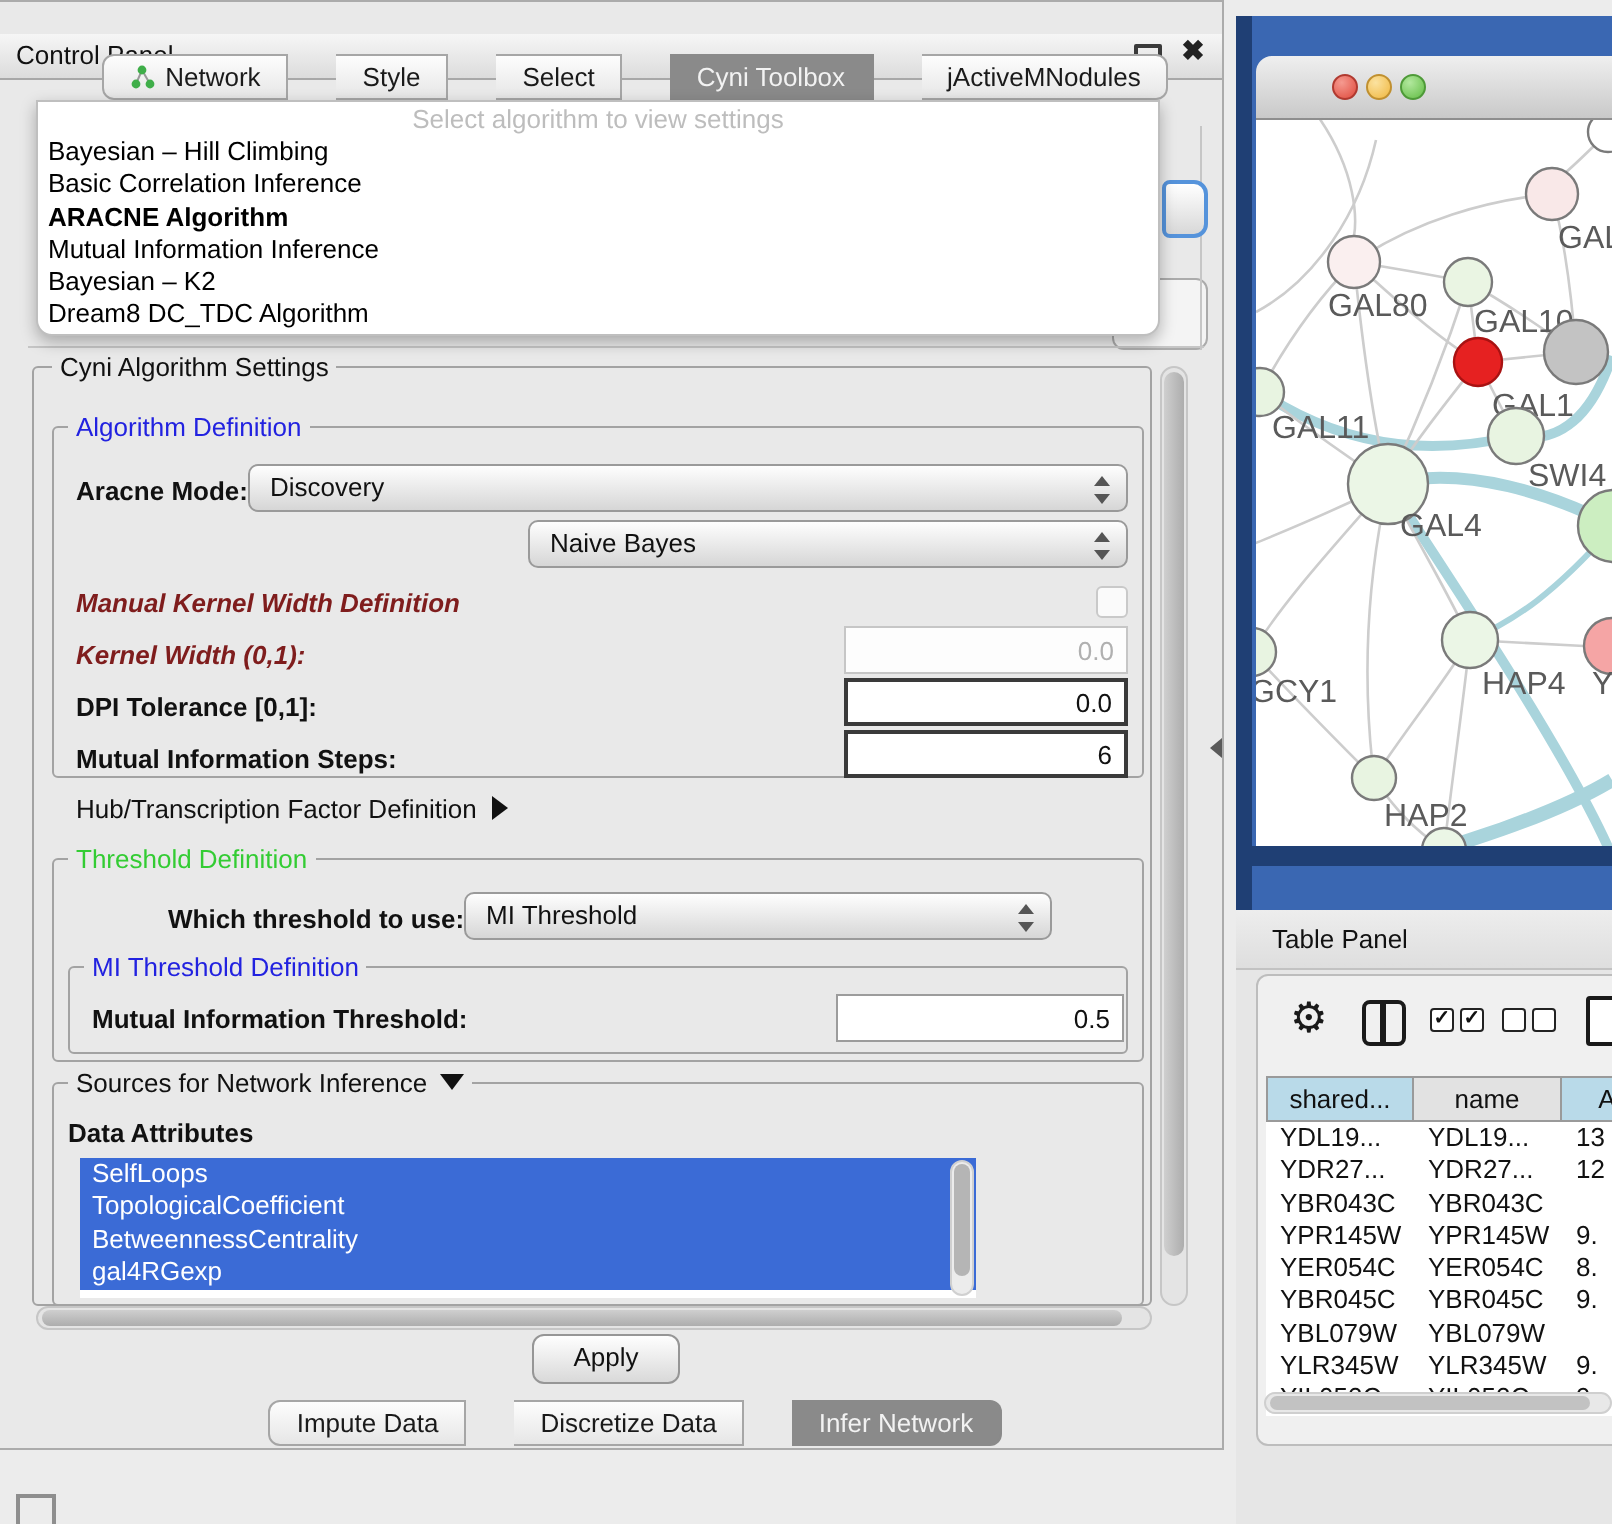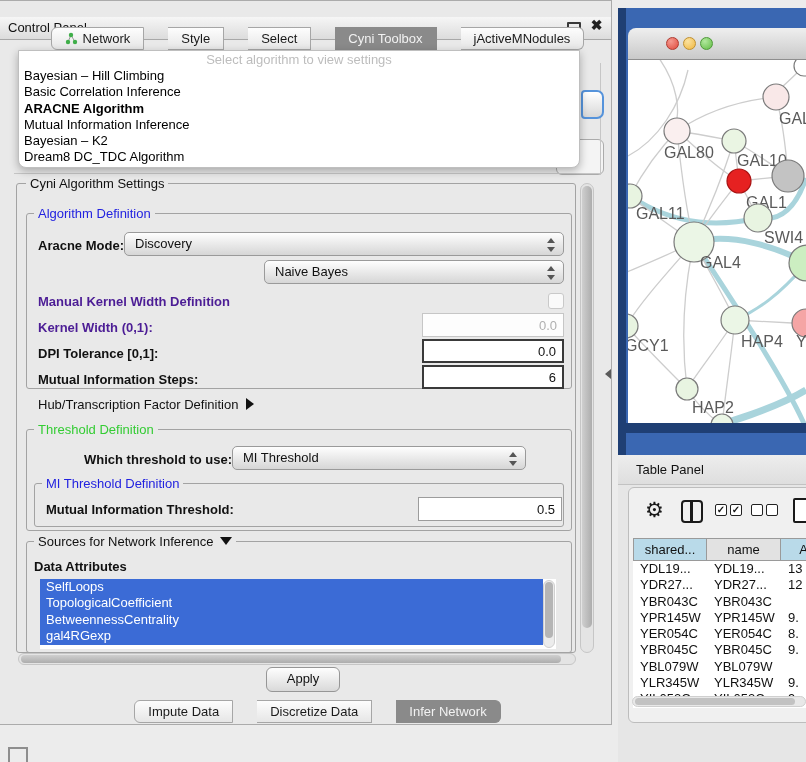--- a/index.html
+++ b/index.html
@@ -55,21 +55,21 @@
   #vscroll{left:580px;top:182px;width:14px;height:470px;background:#E4E4E4;
      border:1px solid #C6C6C6;border-radius:7px;box-sizing:border-box;}
   #vscroll .thumb{position:absolute;left:1px;top:2px;width:10px;height:442px;border-radius:6px;
      background:linear-gradient(90deg,#CFCFCF,#ADADAD);}
   #hscroll{left:18px;top:652px;width:558px;height:12px;background:#E4E4E4;
      border:1px solid #C6C6C6;border-radius:7px;box-sizing:border-box;}
   #hscroll .thumb{position:absolute;left:2px;top:1px;width:540px;height:8px;border-radius:5px;
      background:linear-gradient(#CFCFCF,#ADADAD);}
 
   .flabel{position:absolute;font-weight:bold;color:#111;white-space:nowrap;}
-  .flabel.dis{color:#4c1d95;}
+  .flabel.dis{color:#7f1d1d;font-style:italic;}
 
   .combo{position:absolute;height:24px;box-sizing:border-box;border:1px solid #9A9A9A;border-radius:5px;
      background:linear-gradient(#FEFEFE,#D6D6D6);line-height:22px;padding-left:10px;cursor:pointer;}
   .combo .arrows{position:absolute;right:7px;top:4px;width:9px;height:16px;}
   .combo .arrows .up{position:absolute;top:1px;left:0;width:0;height:0;
      border-left:4.5px solid transparent;border-right:4.5px solid transparent;border-bottom:5px solid #555;}
   .combo .arrows .dn{position:absolute;bottom:1px;left:0;width:0;height:0;
      border-left:4.5px solid transparent;border-right:4.5px solid transparent;border-top:5px solid #555;}
 
   .field{position:absolute;height:24px;box-sizing:border-box;border:1px solid #9C9C9C;background:#FFF;
@@ -77,21 +77,21 @@
   .field.strong{border:2px solid #3A3A3A;}
   .field.dis{border:1px solid #C6C6C6;color:#B0B0B0;background:#FDFDFD;}
 
   .checkbox{position:absolute;width:14px;height:14px;border:1px solid #C9C9C9;border-radius:3px;background:#FAFAFA;}
 
   .tri-right{display:inline-block;width:0;height:0;border-top:6px solid transparent;
      border-bottom:6px solid transparent;border-left:8px solid #111;margin-left:8px;vertical-align:-1px;}
   .tri-down{display:inline-block;width:0;height:0;border-left:6px solid transparent;
      border-right:6px solid transparent;border-top:8px solid #111;margin-left:6px;vertical-align:1px;}
 
-  #attr-list{left:40px;top:578px;width:516px;height:70px;background:#FFF;overflow:hidden;}
+  #attr-list{left:40px;top:578px;width:448px;height:70px;background:#FFF;overflow:hidden;}
   .attr-item{height:16.4px;line-height:16.4px;background:#3B6BD6;color:#FFF;padding-left:6px;width:497px;}
   #attr-scroll{position:absolute;right:1px;top:1px;width:12px;height:68px;background:#ECECEC;
      border:1px solid #D0D0D0;border-radius:6px;box-sizing:border-box;}
   #attr-scroll .thumb{position:absolute;left:1px;top:1px;width:8px;height:56px;border-radius:4px;background:#B5B5B5;}
 
   #apply-btn{left:266px;top:666px;width:72px;height:23px;border:1px solid #969696;border-radius:6px;
      background:linear-gradient(#FEFEFE,#D9D9D9);text-align:center;line-height:21px;cursor:pointer;}
 
   
   #desktop{left:618px;top:8px;width:188px;height:447px;background:#3A67B2;}

